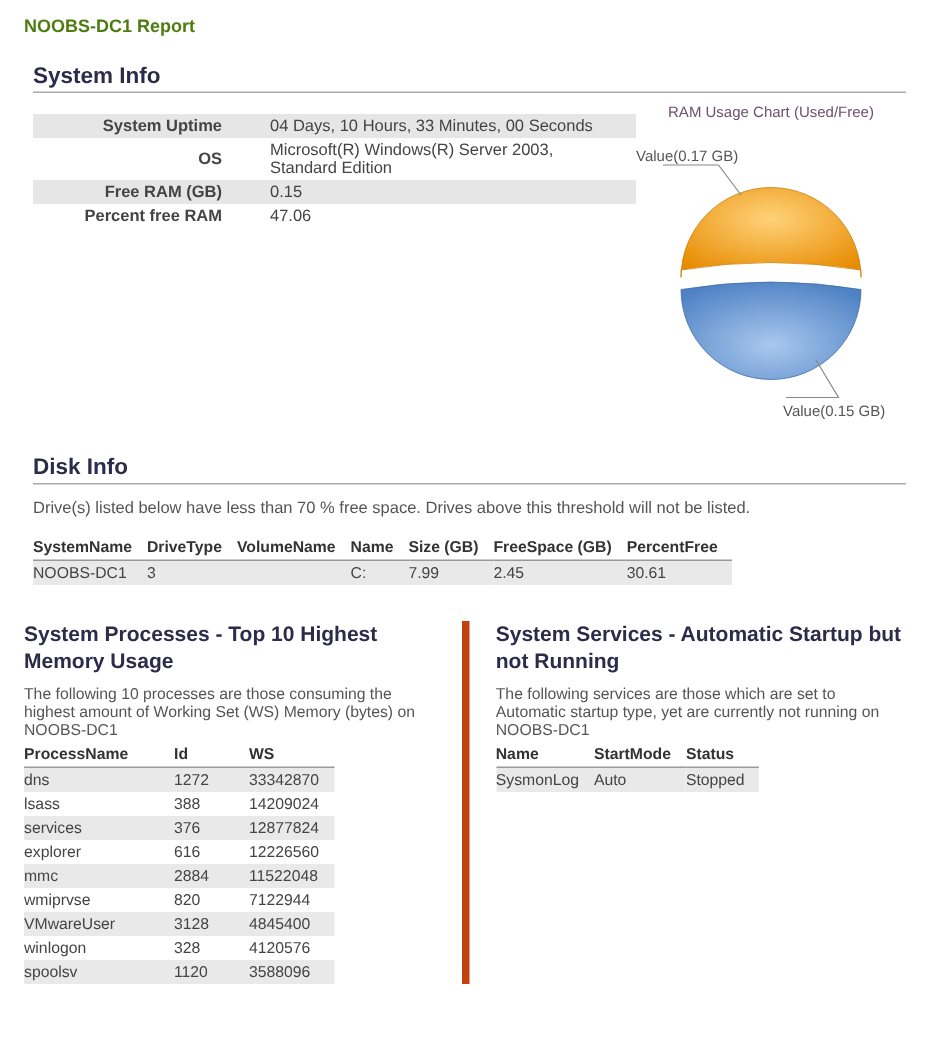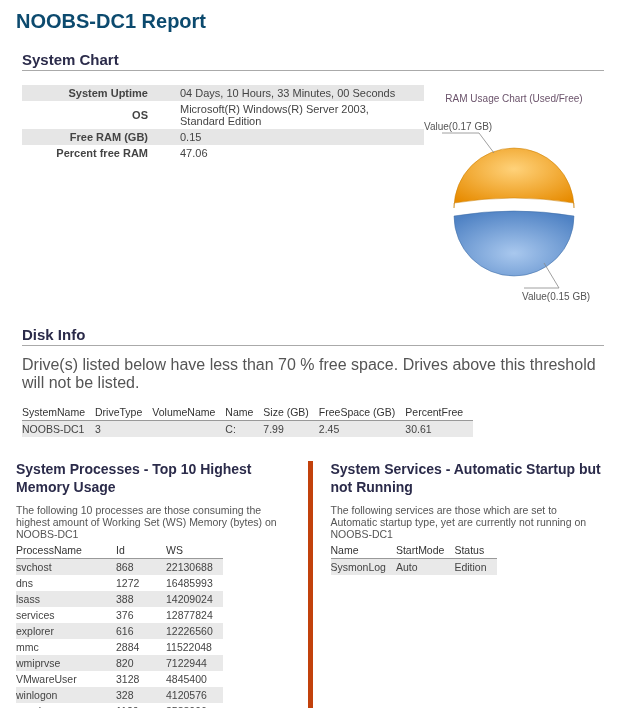--- a/index.html
+++ b/index.html
@@ -6,63 +6,63 @@
     font-family: Verdana, Geneva, sans-serif;
     font-size: 11px;
     color: #333;
     margin: 0;
     padding: 10px 16px;
     width: 620px;
     box-sizing: border-box;
     background: #fff;
   }
   h1 {
-    font-size: 20px;
+    font-size: 12px;
     font-weight: bold;
-    color: #0c4a6e;
+    color: #4d7c0f;
     margin: 0 0 12px 0;
   }
   h2 {
     font-size: 15px;
     font-weight: bold;
     color: #2b2b4a;
     margin: 18px 0 4px 0;
     border-bottom: 1px solid #aaa;
     padding-bottom: 2px;
   }
   .section { margin: 0 0 10px 6px; }
   .sysinfo-wrap { display: flex; align-items: flex-start; }
   .sysinfo-table { border-collapse: collapse; margin-top: 10px; }
   .sysinfo-table td { padding: 2px 16px; font-size: 11px; color:#444; }
   .sysinfo-table td.k { text-align: right; font-weight: bold; min-width:110px; }
   .sysinfo-table tr:nth-child(odd) td { background: #e6e6e6; }
   .chart-area { margin-left: auto; text-align: center; font-size: 10px; color:#444; width: 180px; }
-  .chart-title { margin: 18px 0 4px 0; color:#6b536b; }
-  .disk-note { font-size: 16px; color:#555; margin: 10px 0 12px 0; }
+  .chart-title { margin: 4px 0 4px 0; color:#6b536b; }
+  .disk-note { font-size: 11px; color:#555; margin: 10px 0 12px 0; }
   table.grid { border-collapse: collapse; font-size: 10.5px; color:#444; }
-  table.grid th { text-align: left; font-weight: normal; color:#333; padding: 2px 10px 2px 0; border-bottom: 1px solid #999; }
+  table.grid th { text-align: left; font-weight: bold; color:#333; padding: 2px 10px 2px 0; border-bottom: 1px solid #999; }
   table.grid td { padding: 2px 10px 2px 0; }
   table.grid tr:nth-child(even) td { background: #e9e9e9; }
   .cols { display: flex; margin-top: 24px; }
   .col { flex: 1; }
   .col.left { padding-right: 18px; border-right: 5px solid #c2410c; }
   .col.right { padding-left: 18px; }
   .colh { font-size: 14px; font-weight: bold; color:#2b2b4a; margin: 0 0 8px 0; line-height: 1.25; }
   .coldesc { font-size: 10.5px; color:#555; margin: 0 0 2px 0; }
   .svc-table th, .svc-table td { padding-right: 18px; }
   svg { display:block; margin: 0 auto; }
   .lbl { font-size: 10px; fill:#555; }
 </style>
 </head>
 <body>
 
 <h1>NOOBS-DC1 Report</h1>
 
 <div class="section">
-  <h2>System Chart</h2>
+  <h2>System Info</h2>
   <div class="sysinfo-wrap">
     <table class="sysinfo-table">
       <tbody>
           <tr>
             <td class="k">System Uptime</td>
             <td>04 Days, 10 Hours, 33 Minutes, 00 Seconds</td>
           </tr>
       <tr>
             <td class="k">OS</td>
             <td>Microsoft(R) Windows(R) Server 2003, Standard Edition</td>
@@ -136,28 +136,23 @@
     <div class="colh">System Processes - Top 10 Highest Memory Usage</div>
     <div class="coldesc">The following 10 processes are those consuming the highest amount of Working Set (WS) Memory (bytes) on NOOBS-DC1</div>
     <table class="grid">
       <tbody>
           <tr>
         <th style="min-width:90px">ProcessName</th>
         <th style="min-width:40px">Id</th>
         <th>WS</th>
       </tr>
       <tr>
-            <td>svchost</td>
-            <td>868</td>
-            <td>22130688</td>
-          </tr>
-      <tr>
             <td>dns</td>
             <td>1272</td>
-            <td>16485993</td>
+            <td>33342870</td>
           </tr>
       <tr>
             <td>lsass</td>
             <td>388</td>
             <td>14209024</td>
           </tr>
       <tr>
             <td>services</td>
             <td>376</td>
             <td>12877824</td>
@@ -201,18 +196,18 @@
     <table class="grid svc-table">
       <tbody>
           <tr>
         <th>Name</th>
         <th>StartMode</th>
         <th>Status</th>
       </tr>
       <tr>
         <td>SysmonLog</td>
         <td>Auto</td>
-        <td>Edition</td>
+        <td>Stopped</td>
       </tr>
     </tbody>
       </table>
   </div>
 </div>
 
 </body></html>

